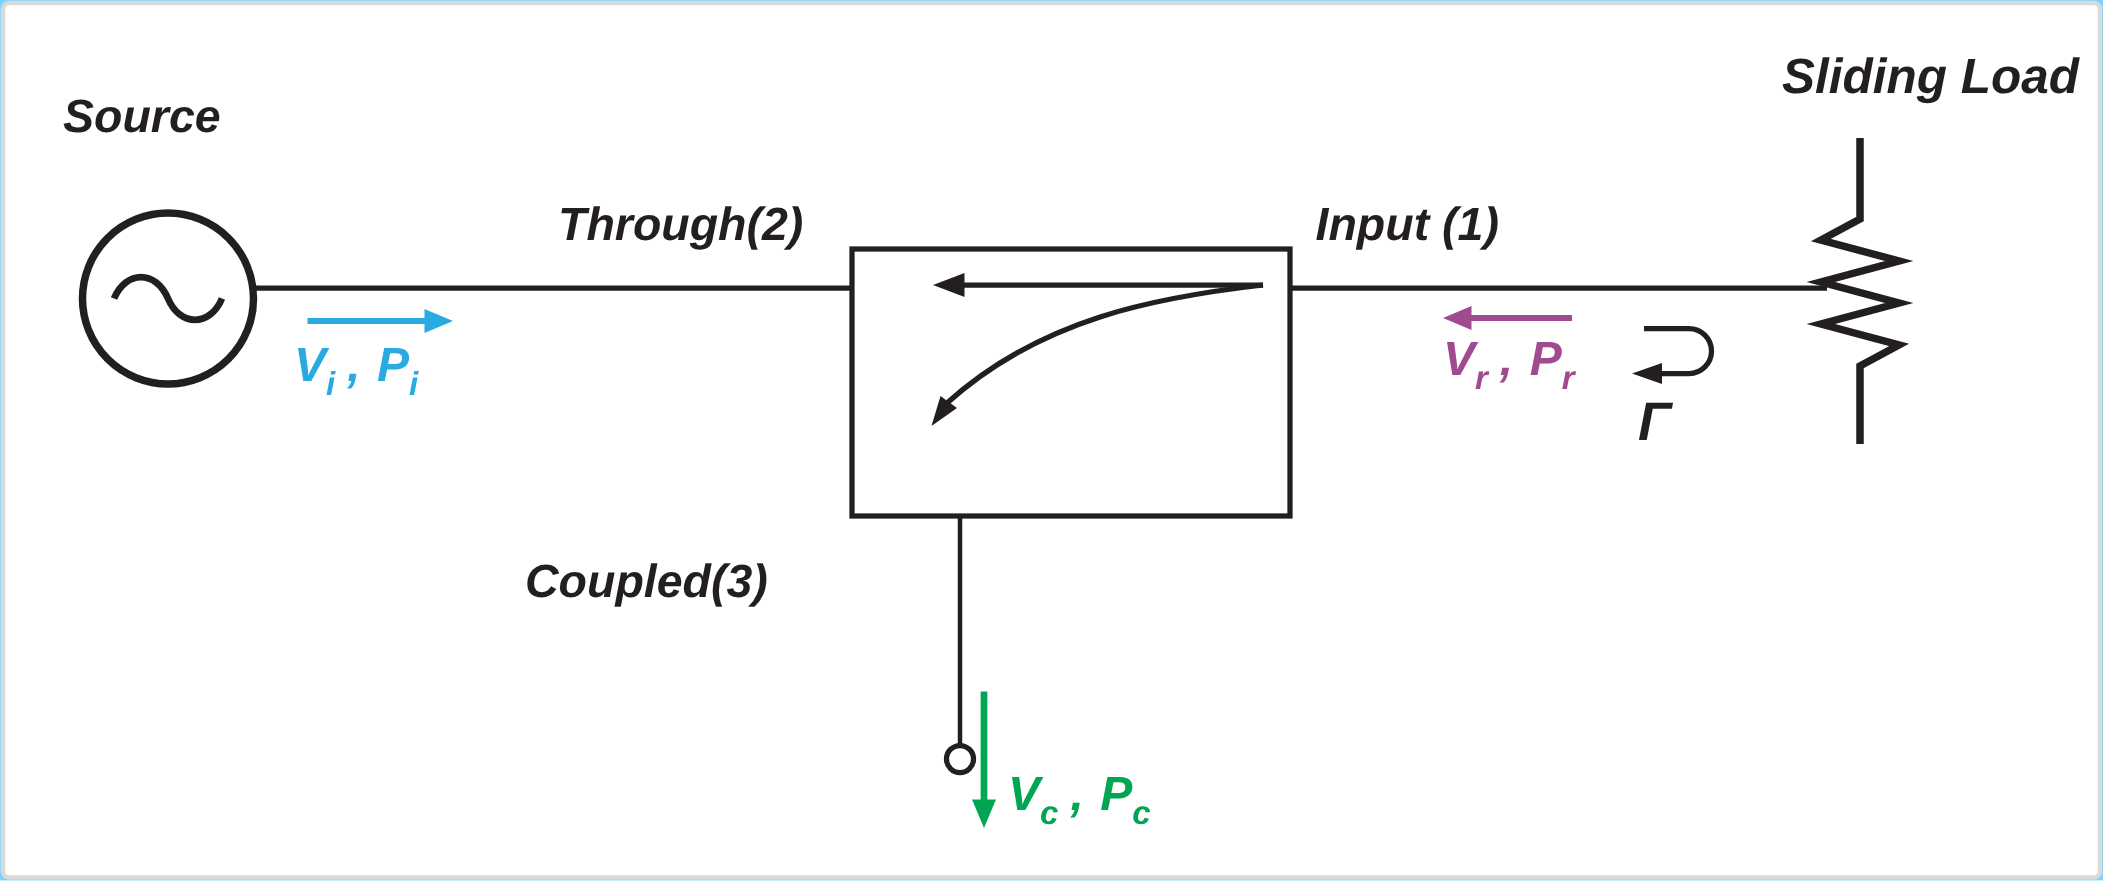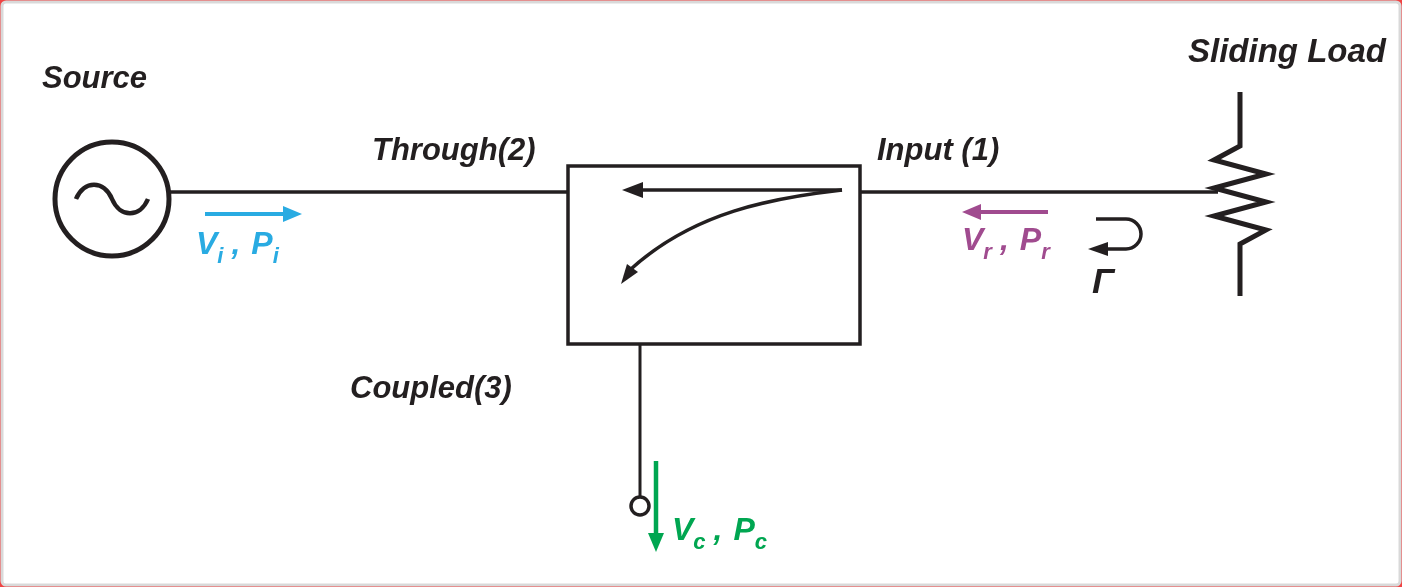--- a/index.html
+++ b/index.html
@@ -5,21 +5,21 @@
   html, body {
     margin: 0;
     padding: 0;
     background: #ffffff;
     font-family: "Liberation Sans", sans-serif;
   }
   .figure-wrap {
     position: relative;
     width: 1402px;
     height: 587px;
-    background: #ef4444;
+    background: #7dd3fc;
     overflow: hidden;
   }
   svg { display: block; }
 
   
   .ln       { stroke: #231f20; fill: none; stroke-width: 3.5; }
   .ln-thick { stroke: #231f20; fill: none; stroke-width: 5;   }
   .ln-thin  { stroke: #231f20; fill: none; stroke-width: 3;   }
   .blackfill{ fill: #231f20; stroke: none; }
   .boxfill  { fill: #ffffff; stroke: #231f20; stroke-width: 3.5; }

